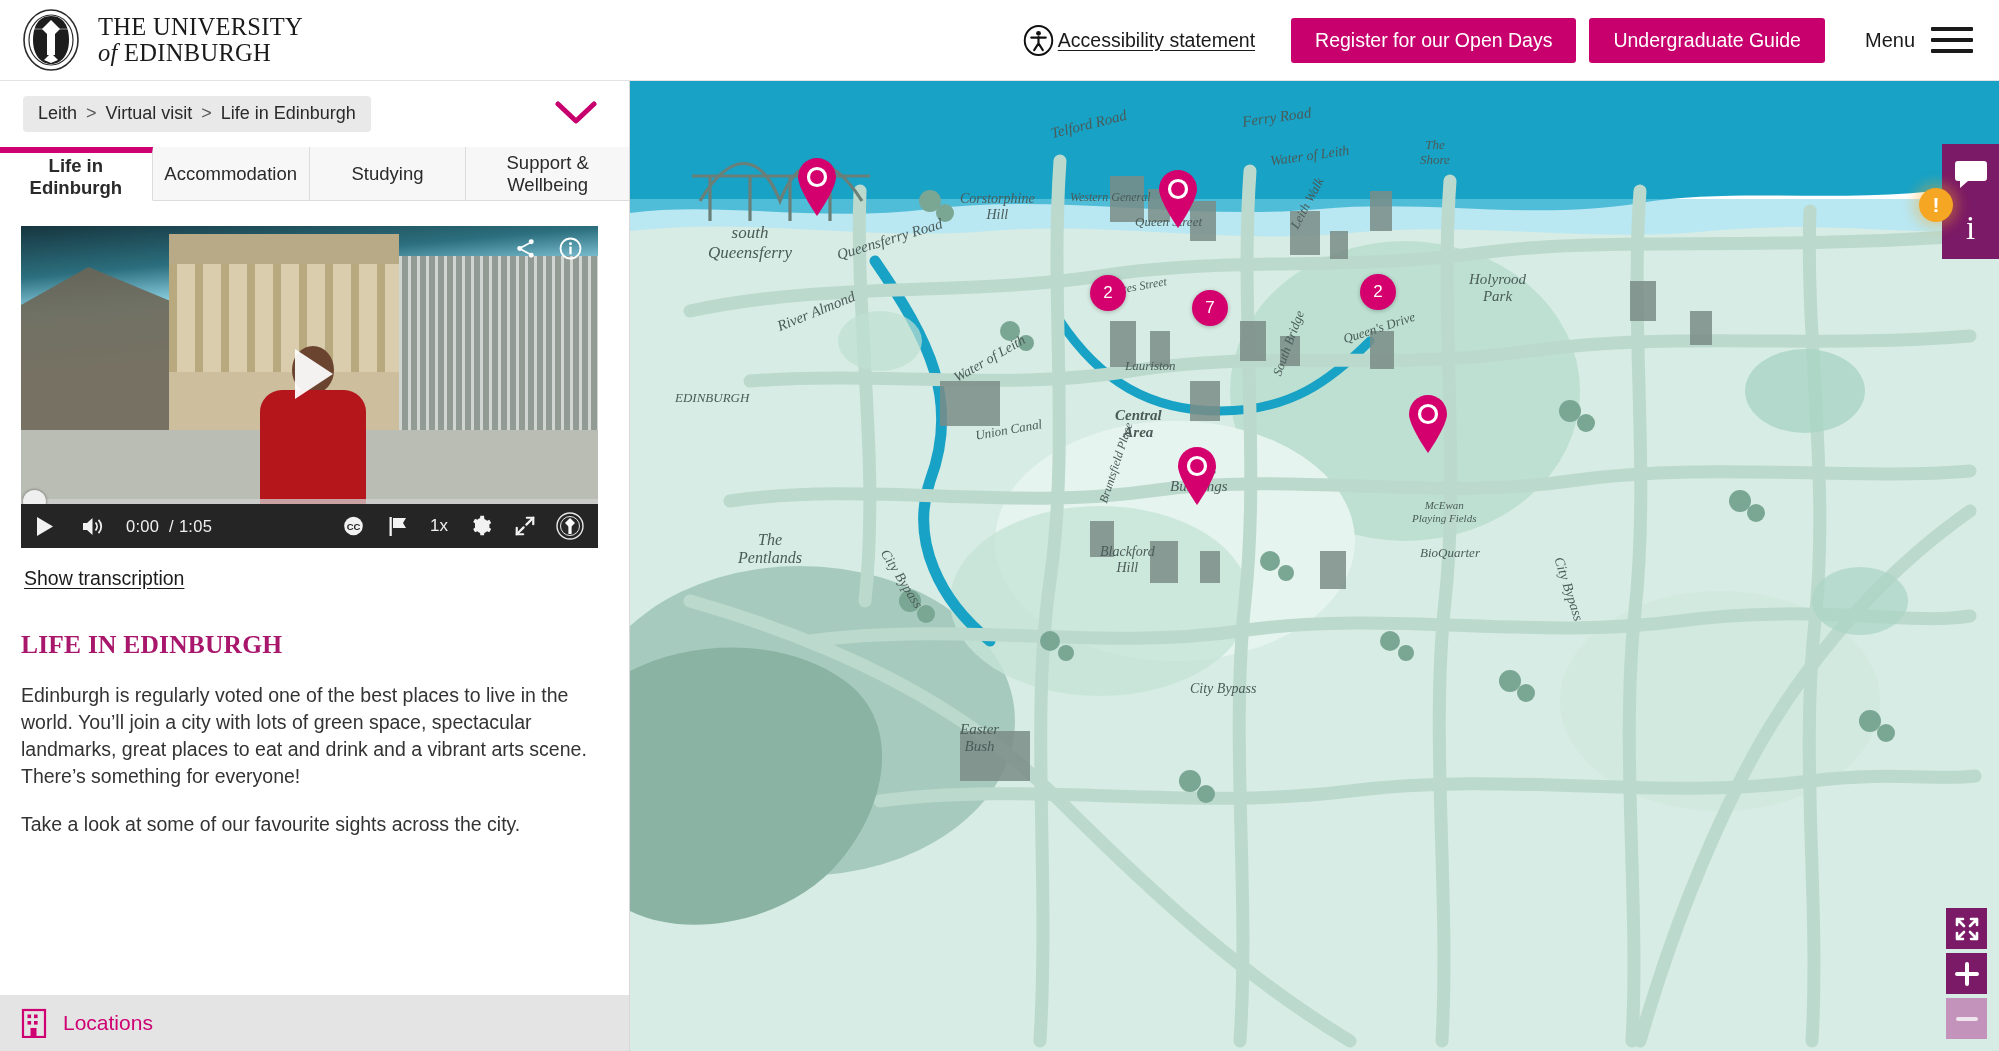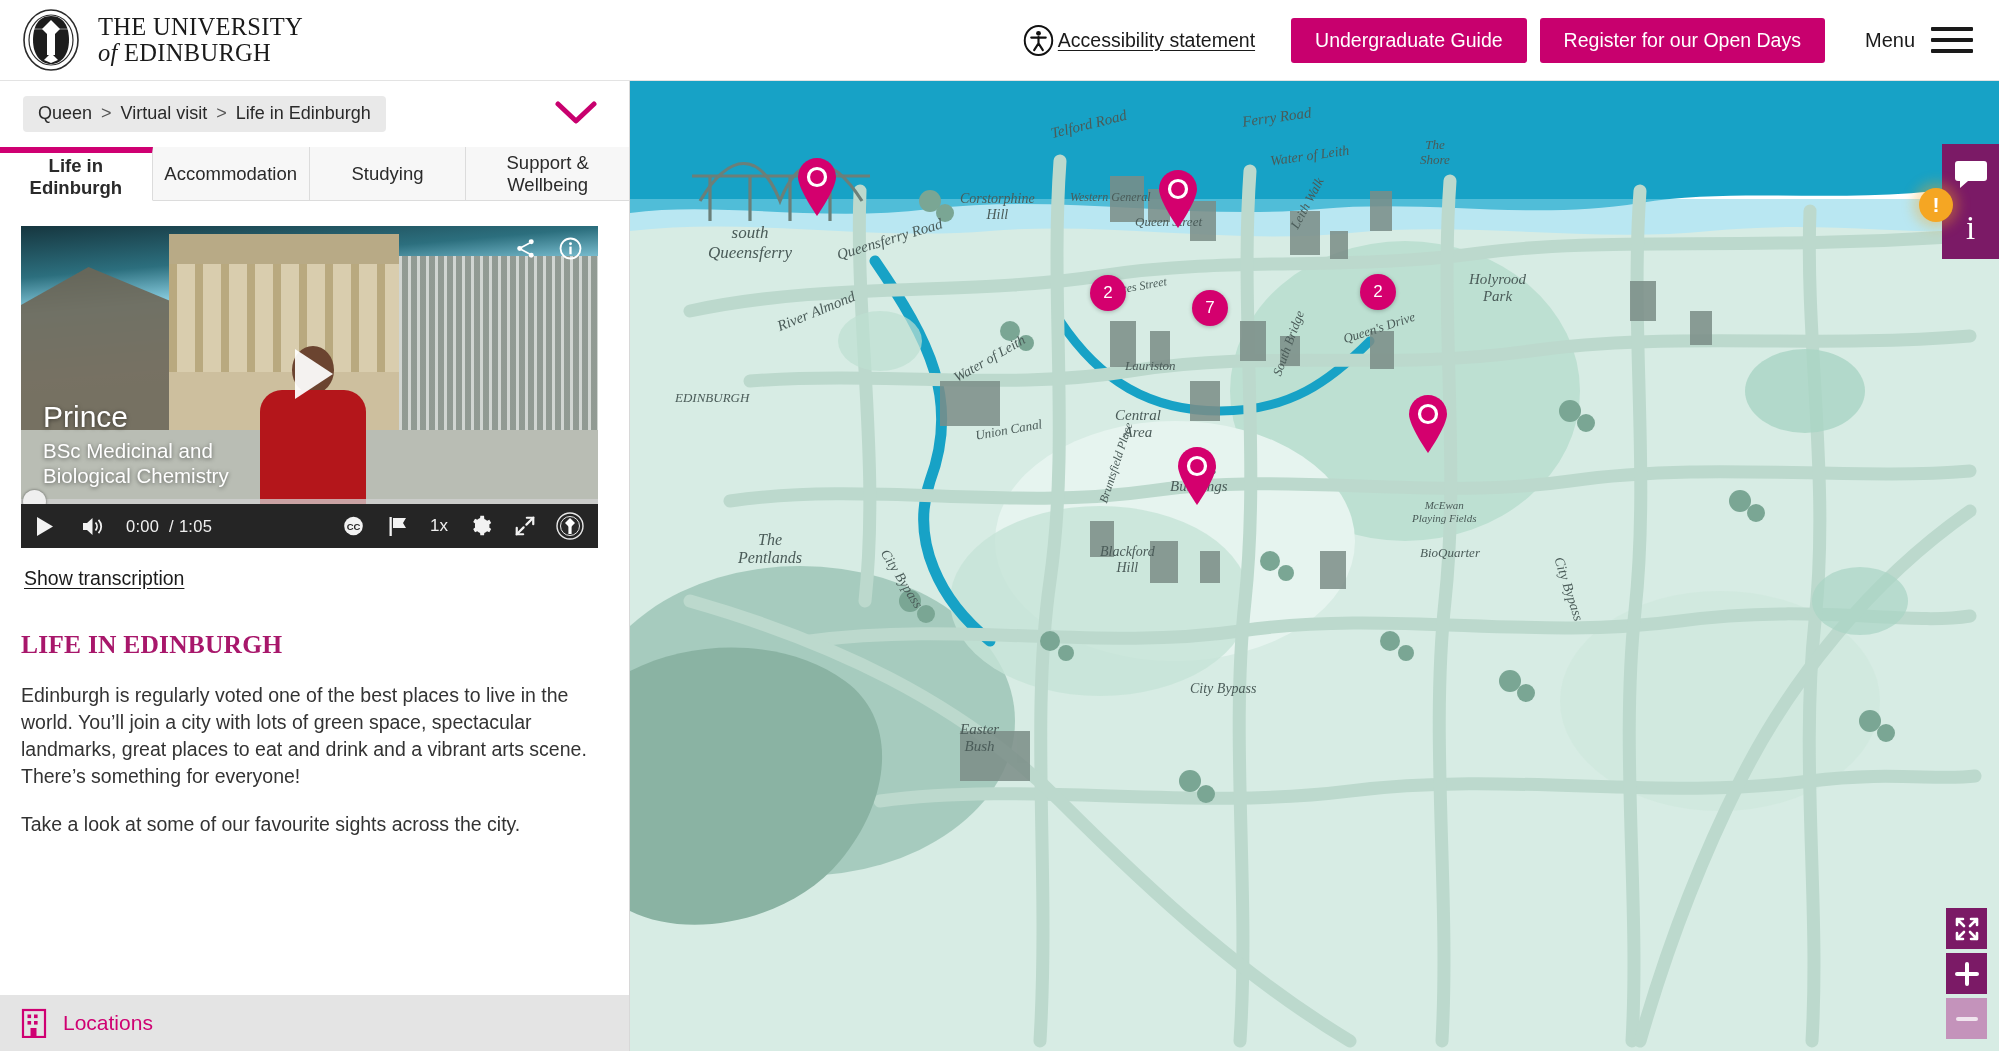--- a/index.html
+++ b/index.html
@@ -284,39 +284,39 @@
     <div class="a11y-link">
       <svg class="a11y-icon" viewBox="0 0 32 32">
         <ellipse cx="16" cy="16" rx="14.2" ry="15" fill="none" stroke="#111" stroke-width="2"></ellipse>
         <circle cx="16" cy="8.6" r="2.5" fill="#111"></circle>
         <path d="M8.5 13 L23.5 13" stroke="#111" stroke-width="2.2" stroke-linecap="round"></path>
         <path d="M16 12.5 L16 19 M16 19 L11.5 26 M16 19 L20.5 26" stroke="#111" stroke-width="2.2" stroke-linecap="round" fill="none"></path>
       </svg>
       <span class="a11y-text">Accessibility statement</span>
     </div>
 
+    <button class="cta">Register for our Open Days</button>
     <button class="cta">Undergraduate Guide</button>
-    <button class="cta">Register for our Open Days</button>
 
     <div class="menu-group">
       <span class="menu-label">Menu</span>
       <span class="burger">
           <span></span>
           <span></span>
           <span></span>
         </span>
     </div>
   </div>
 </div>
 
 <div id="left-panel">
 
   <div class="breadcrumb-row">
     <nav class="breadcrumb">
-      <span class="bc-item">Queen</span>
+      <span class="bc-item">Leith</span>
       <span class="bc-sep">&gt;</span>
       <span class="bc-item">Virtual visit</span>
       <span class="bc-sep">&gt;</span>
       <span class="bc-item">Life in Edinburgh</span>
     </nav>
     <div class="chevron-btn">
       <svg width="42" height="26" viewBox="0 0 42 26">
         <path d="M3 4 L21 21 L39 4" fill="none" stroke="#c8006e" stroke-width="5" stroke-linecap="round" stroke-linejoin="round"></path>
       </svg>
     </div>
@@ -361,25 +361,20 @@
           </svg>
       </span>
     </div>
 
     <div class="vid-playbtn">
       <svg width="82" height="82" viewBox="0 0 82 82">
         <path d="M26 16 L64 41 L26 66 Z" fill="#ffffff" opacity=".93"></path>
       </svg>
     </div>
 
-    <div class="vid-caption">
-      <span class="nm">Prince</span>
-      <span class="sub">BSc Medicinal and</span>
-      <span class="sub">Biological Chemistry</span>
-    </div>
 
     <div class="vid-progress">
       <div class="vid-knob"></div>
     </div>
 
     <div class="vid-controls">
       <span class="vc vc-play">
         <svg width="19" height="21" viewBox="0 0 19 21">
             <path d="M2 1 L18 10.5 L2 20 Z" fill="#f2f2f2"></path>
           </svg>
@@ -597,21 +592,21 @@
       </div>
       <div class="maplabel" style="left: 650px; top: 115px; font-size: 13px; transform: rotate(-62deg);">
         <div>Leith Walk</div>
       </div>
       <div class="maplabel" style="left: 320px; top: 270px; font-size: 14px; transform: rotate(-30deg);">
         <div>Water of Leith</div>
       </div>
       <div class="maplabel" style="left: 495px; top: 278px; font-size: 13px;">
         <div>Lauriston</div>
       </div>
-      <div class="maplabel" style="left: 485px; top: 326px; font-size: 15px;">
+      <div class="maplabel" style="left: 485px; top: 326px; font-size: 15px; font-weight: bold;">
         <div>Central</div>
         <div>Area</div>
       </div>
       <div class="maplabel" style="left: 625px; top: 255px; font-size: 13px; transform: rotate(-70deg);">
         <div>South Bridge</div>
       </div>
       <div class="maplabel" style="left: 712px; top: 240px; font-size: 13px; transform: rotate(-18deg);">
         <div>Queen's Drive</div>
       </div>
       <div class="maplabel" style="left: 795px; top: 190px; font-size: 15px; margin-left: 44px;">

